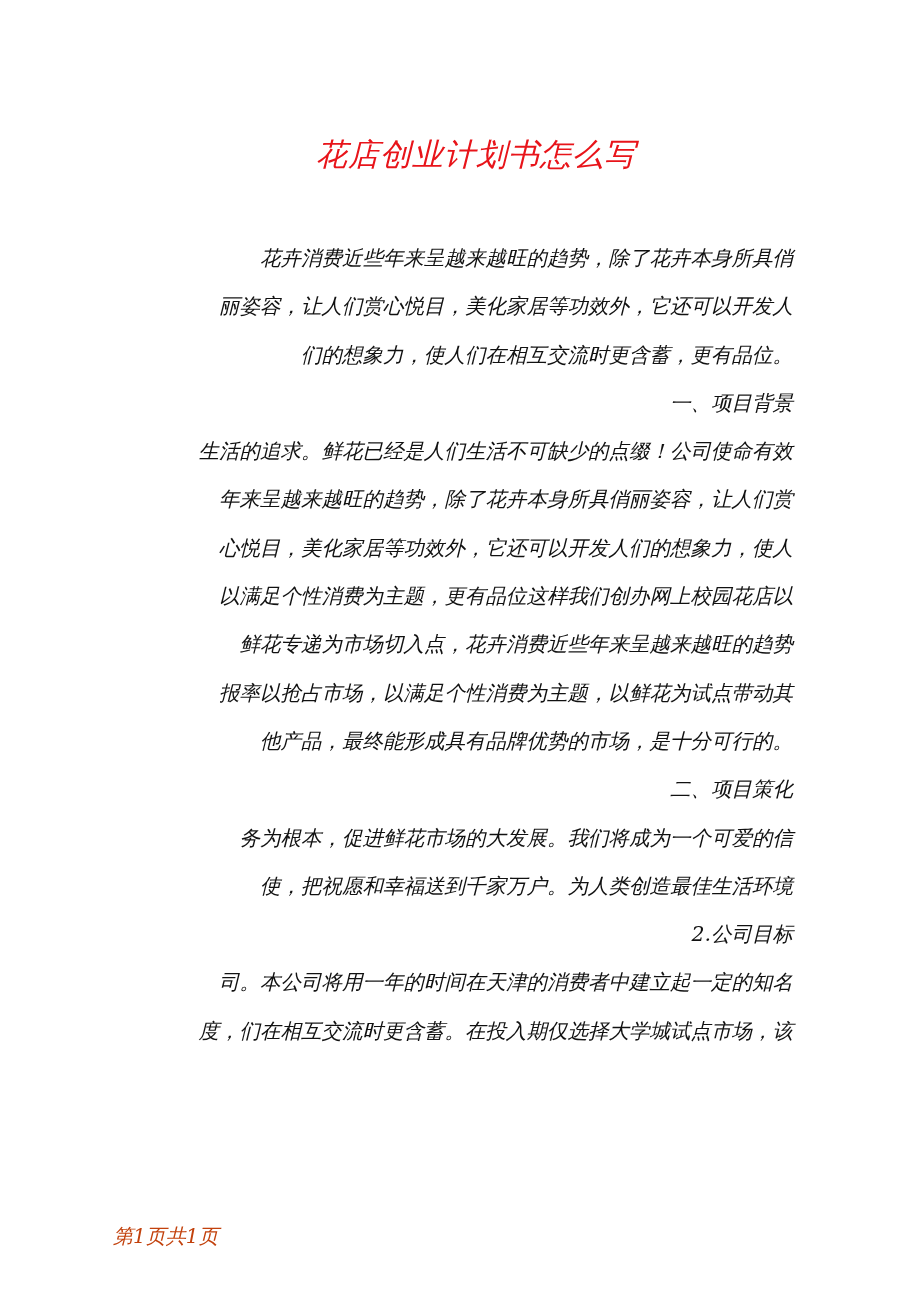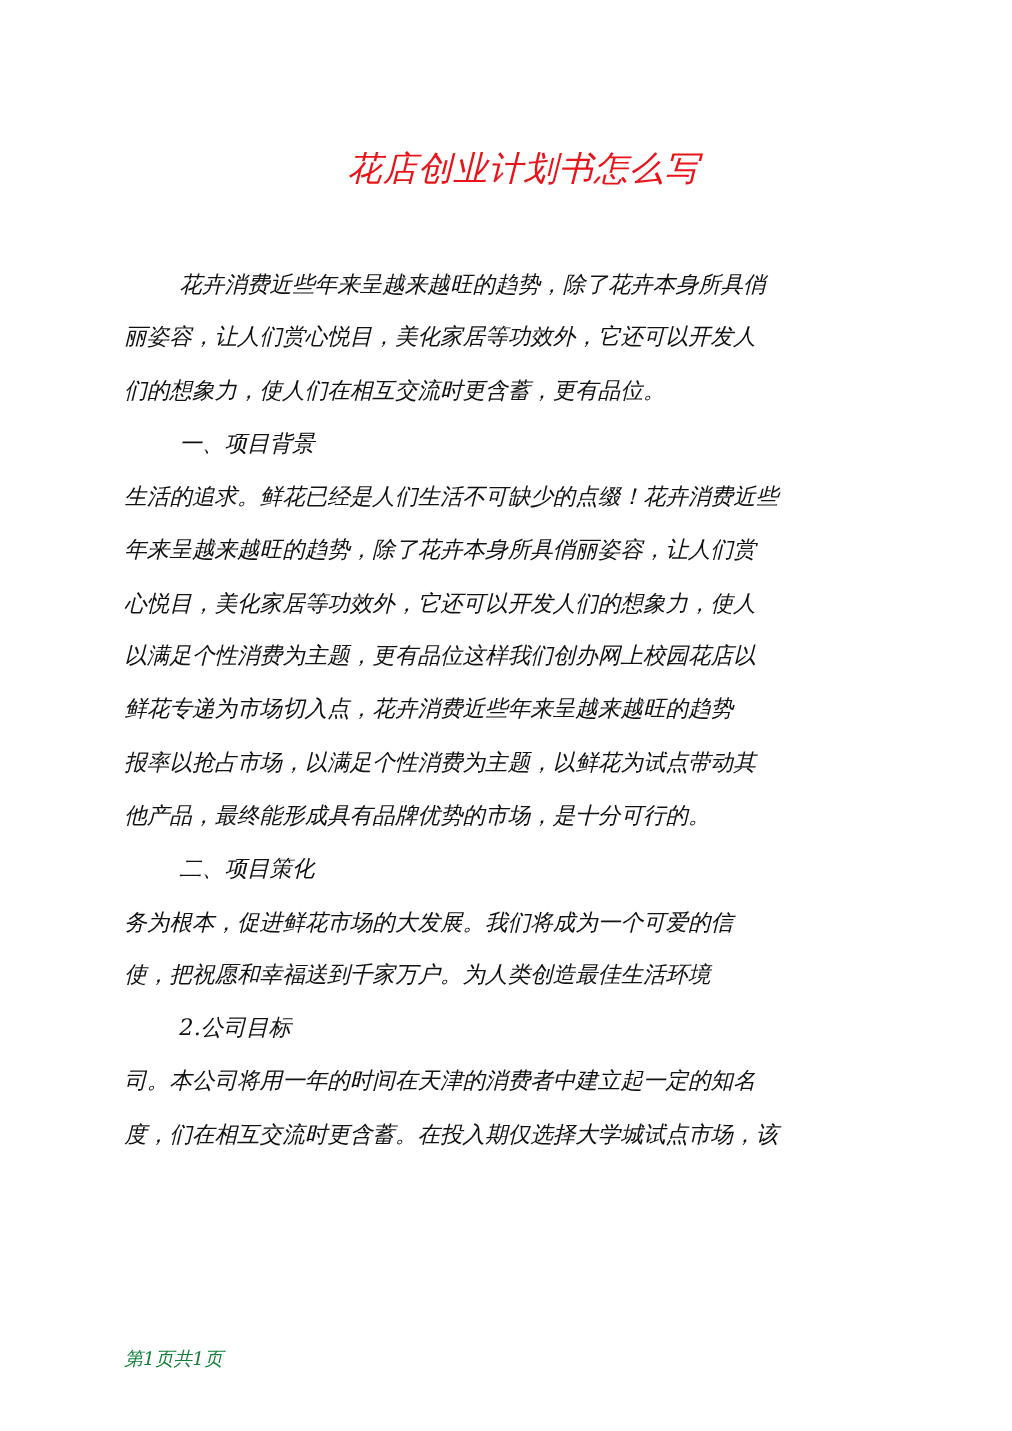--- a/index.html
+++ b/index.html
@@ -40,31 +40,32 @@
       top: 234px;
       width: 680px;
       color: #111111;
       font-size: 20.5px;
       line-height: 48.3px;
     }
     .line {
       display: block;
       white-space: nowrap;
       height: 48.3px;
+      text-align: right;
     }
     .indent {
       padding-left: 50px;
     }
     .footer {
       position: absolute;
       left: 97px;
       top: 1224px;
-      font-size: 17px;
+      font-size: 20px;
       line-height: 24px;
-      color: #15803d;
+      color: #c2410c;
     }
   </style>
 </head>
 <body>
 
 <div class="page">
   <div class="title">花店创业计划书怎么写</div>
 
   <div class="body">
 
@@ -72,21 +73,21 @@
       <span class="line indent">花卉消费近些年来呈越来越旺的趋势，除了花卉本身所具俏</span>
       <span class="line">丽姿容，让人们赏心悦目，美化家居等功效外，它还可以开发人</span>
       <span class="line">们的想象力，使人们在相互交流时更含蓄，更有品位。</span>
     </div>
 
     <div>
       <span class="line indent">一、项目背景</span>
     </div>
 
     <div>
-      <span class="line">生活的追求。鲜花已经是人们生活不可缺少的点缀！花卉消费近些</span>
+      <span class="line">生活的追求。鲜花已经是人们生活不可缺少的点缀！公司使命有效</span>
       <span class="line">年来呈越来越旺的趋势，除了花卉本身所具俏丽姿容，让人们赏</span>
       <span class="line">心悦目，美化家居等功效外，它还可以开发人们的想象力，使人</span>
       <span class="line">以满足个性消费为主题，更有品位这样我们创办网上校园花店以</span>
       <span class="line">鲜花专递为市场切入点，花卉消费近些年来呈越来越旺的趋势</span>
       <span class="line">报率以抢占市场，以满足个性消费为主题，以鲜花为试点带动其</span>
       <span class="line">他产品，最终能形成具有品牌优势的市场，是十分可行的。</span>
     </div>
 
     <div>
       <span class="line indent">二、项目策化</span>

